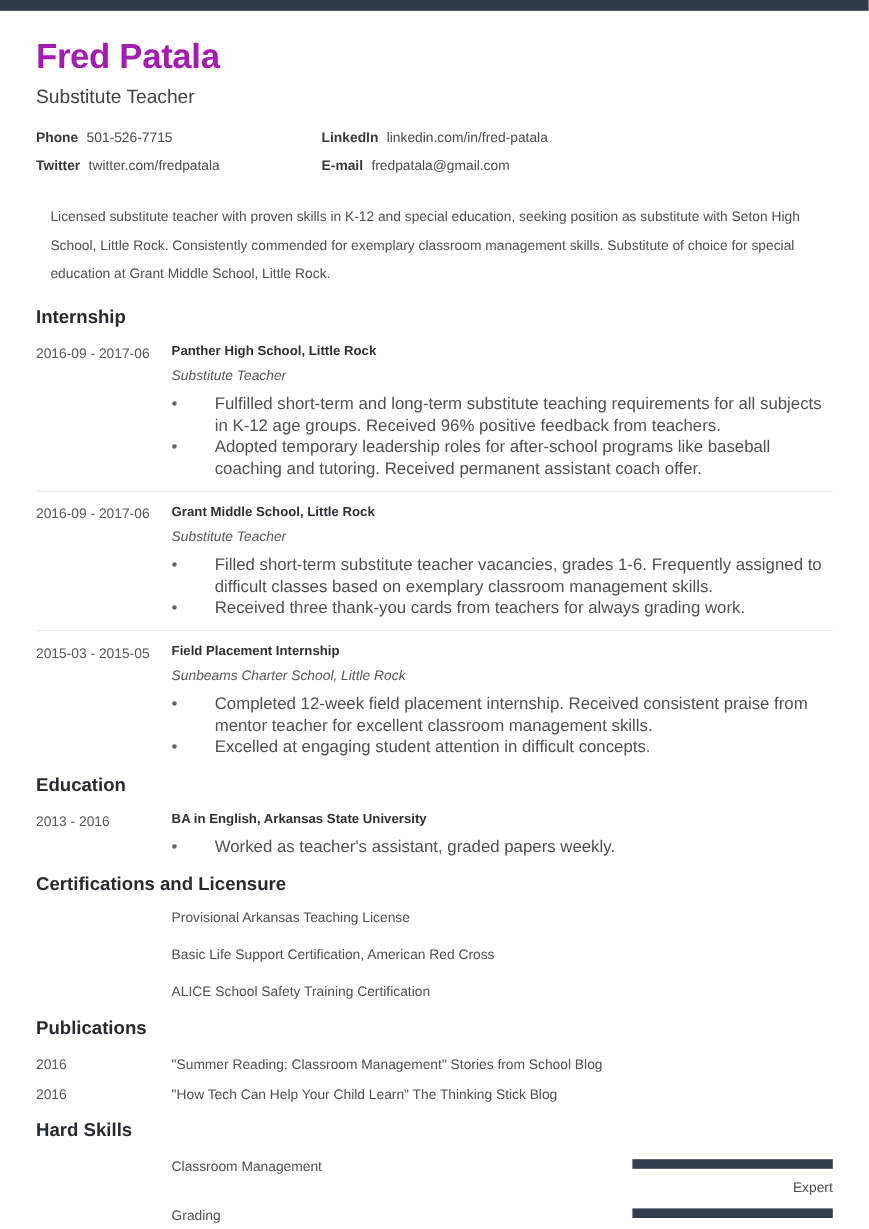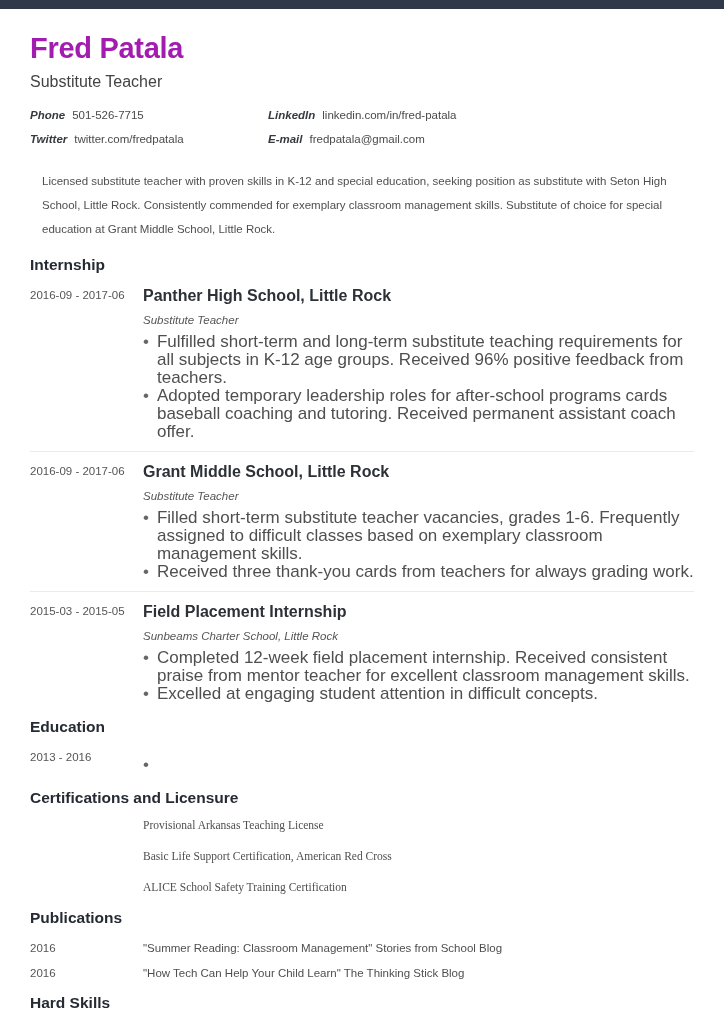--- a/index.html
+++ b/index.html
@@ -11,43 +11,43 @@
     overflow:hidden;
   }
   .topbar { height:9px; width:724px; background:#2f3949; }
   .page { padding:24px 30px 0 30px; }
 
   
   .name { font-size:29px; font-weight:bold; color:#a21caf; line-height:1.05; letter-spacing:-0.3px; }
   .job-title { font-size:16px; color:#434343; margin-top:10px; }
   .contacts { margin-top:18px; display:grid; grid-template-columns:238px 1fr; row-gap:11px; }
   .contact { font-size:11.5px; line-height:13px; }
-  .clabel { font-weight:bold; color:#36393f; margin-right:7px;font-style:italic; }
+  .clabel { font-weight:bold; color:#36393f; margin-right:7px; }
   .cvalue { color:#4a4a4a; }
 
   
   .summary { margin-top:23px; font-size:11.5px; line-height:24px; color:#4f4f4f;margin-left:12px; }
 
   
   .section { margin-top:15px; }
   .section h2 { font-size:15.5px; font-weight:bold; color:#262b33; line-height:1.2; }
 
   .row { display:grid; grid-template-columns:113px 1fr; }
   .dates { font-size:11.5px; color:#555555; padding-top:2px; }
 
   .entry { padding-top:12px; }
   .entry + .entry { border-top:1px solid #eaeaea; margin-top:10px; padding-top:11px; }
-  .entry-title { font-size:16px; font-weight:bold; color:#2d3137; }
+  .entry-title { font-size:11px; font-weight:bold; color:#2d3137; }
   .entry-subtitle { font-size:11.5px; font-style:italic; color:#555555; margin-top:9px; }
   .bullets { margin-top:7px; }
-  .bullet { display:flex; font-size:17px; line-height:18px; color:#4f4f4f; }
+  .bullet { display:flex; font-size:14px; line-height:18px; color:#4f4f4f;gap:23px; }
   .bullet .dot::before { content:"\2022"; }
   .bullet .dot { margin-right:8px; color:#666; }
 
-  .plain-items { margin-top:7px;font-family:Liberation Serif, serif; }
+  .plain-items { margin-top:7px; }
   .plain-item { font-size:11.5px; line-height:13px; margin-top:18px; }
   .plain-item:first-child { margin-top:12px; }
 
   .pub-row { margin-top:11px; }
   .pub-row:first-of-type { margin-top:12px; }
   .pub-title { font-size:11.5px; color:#4f4f4f; padding-top:2px; }
 
   .skill-row { margin-top:11px; }
   .skill-row:first-of-type { margin-top:14px; }
   .skill-cell { display:flex; justify-content:space-between; align-items:flex-start; }
@@ -93,21 +93,21 @@
       <div class="entry-body">
         <div class="entry-title">Panther High School, Little Rock</div>
         <div class="entry-subtitle">Substitute Teacher</div>
         <div class="bullets">
           <div class="bullet">
               <span class="dot"></span>
               <span>Fulfilled short-term and long-term substitute teaching requirements for all subjects in K-12 age groups. Received 96% positive feedback from teachers.</span>
             </div>
           <div class="bullet">
               <span class="dot"></span>
-              <span>Adopted temporary leadership roles for after-school programs cards baseball coaching and tutoring. Received permanent assistant coach offer.</span>
+              <span>Adopted temporary leadership roles for after-school programs like baseball coaching and tutoring. Received permanent assistant coach offer.</span>
             </div>
         </div>
       </div>
     </div>
 
     <div class="row entry">
       <div class="dates">2016-09 - 2017-06</div>
       <div class="entry-body">
         <div class="entry-title">Grant Middle School, Little Rock</div>
         <div class="entry-subtitle">Substitute Teacher</div>
@@ -141,23 +141,25 @@
         </div>
       </div>
     </div>
   </section>
 
   <section class="section">
     <h2>Education</h2>
     <div class="row entry">
       <div class="dates">2013 - 2016</div>
       <div class="entry-body">
-        <div class="bullets">
-          <div class="bullet">
-              <span class="dot"></span>
+        <div class="entry-title">BA in English, Arkansas State University</div>
+        <div class="bullets">
+          <div class="bullet">
+              <span class="dot"></span>
+              <span>Worked as teacher's assistant, graded papers weekly.</span>
             </div>
         </div>
       </div>
     </div>
   </section>
 
   <section class="section">
     <h2>Certifications and Licensure</h2>
     <div class="plain-items">
       <div class="row plain-item">

